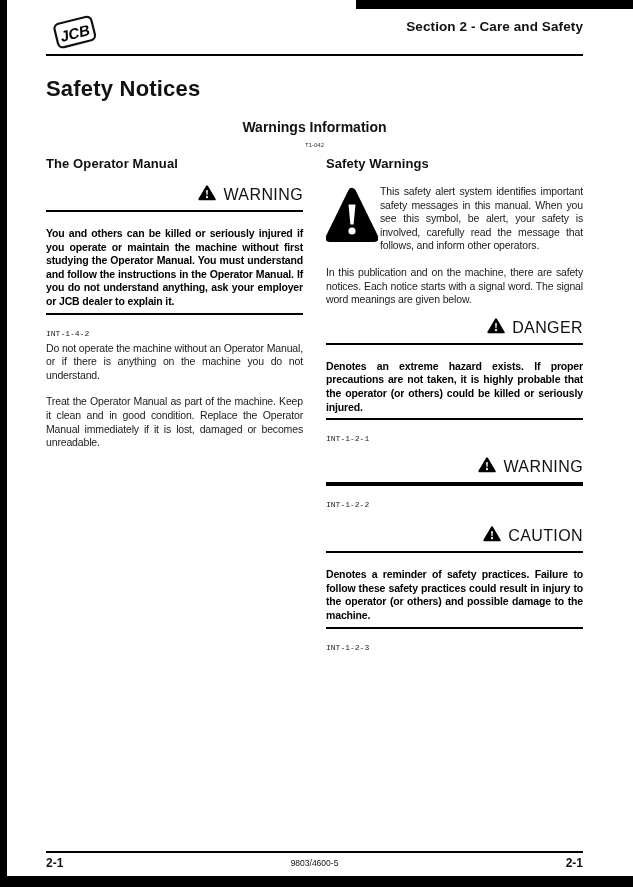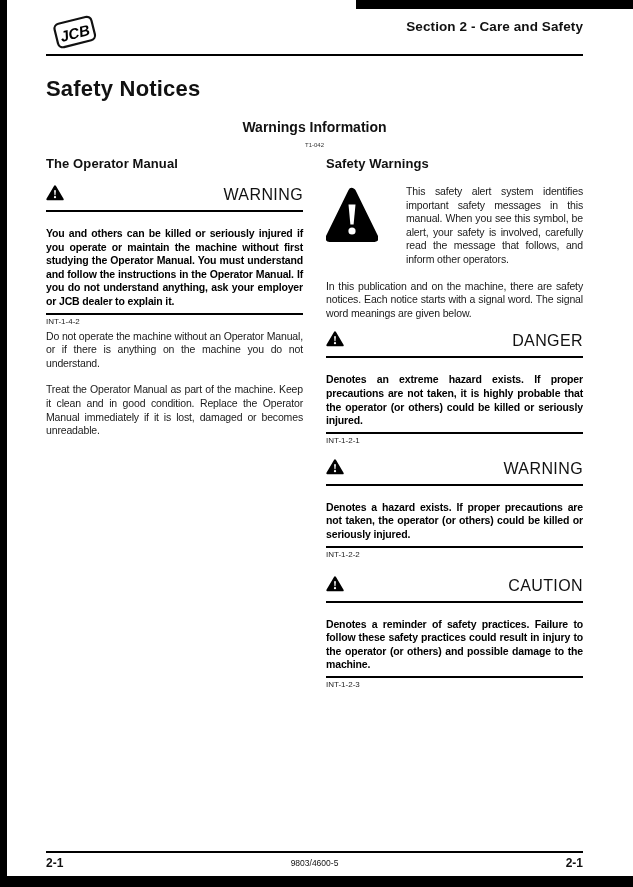--- a/index.html
+++ b/index.html
@@ -45,33 +45,33 @@
 
   .body-text {
     font-size: 10.5px; line-height: 13.6px; letter-spacing: -0.15px;
     text-align: justify; color: #1a1a1a;
   }
   .bold { font-weight: bold; color: #000; }
 
   
   .notice { margin-top: 12px; }
   .signal-row {
-    display: flex; align-items: center; justify-content: space-between;
+    display: flex; align-items: center; justify-content: flex-end;
     gap: 7px; padding: 2px 0 5px 0;
   }
   .signal-word { font-size: 16px; letter-spacing: 0.4px; }
   .notice .rule { height: 2px; background: #000; }
   .notice .body-text { padding: 15px 0 4px 0; }
-  .notice-code { font-size: 8px; padding-top: 2px; color: #222; }
+  .notice-code { font-size: 8px; padding-top: 14px; color: #222; font-family: Liberation Mono, monospace; }
 
   .para { margin-top: 13px; }
   .mt16 { margin-top: 4px; }
 
   
-  .alert-row { display: flex; margin-top: 14px; gap: 28px; }
+  .alert-row { display: flex; margin-top: 14px; gap: 2px; }
   .alert-tri { flex: 0 0 52px; padding-top: 2px; }
   .alert-text { flex: 1; }
 
   
   .footer-rule { position: absolute; left: 46px; top: 851px; width: 537px; height: 2px; background: #000; }
   .footer-left { position: absolute; left: 46px; top: 856px; font-size: 12px; font-weight: bold; }
   .footer-right { position: absolute; right: 50px; top: 856px; font-size: 12px; font-weight: bold; }
   .footer-center { position: absolute; left: 46px; top: 858px; width: 537px; text-align: center; font-size: 8.5px; }
 </style>
 </head>
@@ -160,21 +160,20 @@
         <span>
           <svg width="18" height="16" viewBox="0 0 26 24">
             <path d="M13 2 L24.5 21.5 L1.5 21.5 Z" fill="#000" stroke="#000" stroke-width="3" stroke-linejoin="round"></path>
             <path d="M11.6 8 L14.4 8 L13.7 15.2 L12.3 15.2 Z" fill="#fff"></path>
             <circle cx="13" cy="18.2" r="1.7" fill="#fff"></circle>
           </svg>
         </span>
         <span class="signal-word">WARNING</span>
       </div>
       <div class="rule"></div>
-      <div class="body-text bold">Denotes a hazard exists. If proper precautions are not taken, the operator (or others) could be killed or seriously injured.</div>
       <div class="rule"></div>
       <div class="notice-code">INT-1-2-2</div>
     </div>
 
     <div class="notice" style="margin-top:15px;">
       <div class="signal-row">
         <span>
           <svg width="18" height="16" viewBox="0 0 26 24">
             <path d="M13 2 L24.5 21.5 L1.5 21.5 Z" fill="#000" stroke="#000" stroke-width="3" stroke-linejoin="round"></path>
             <path d="M11.6 8 L14.4 8 L13.7 15.2 L12.3 15.2 Z" fill="#fff"></path>

